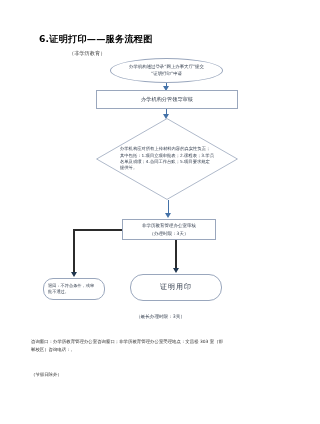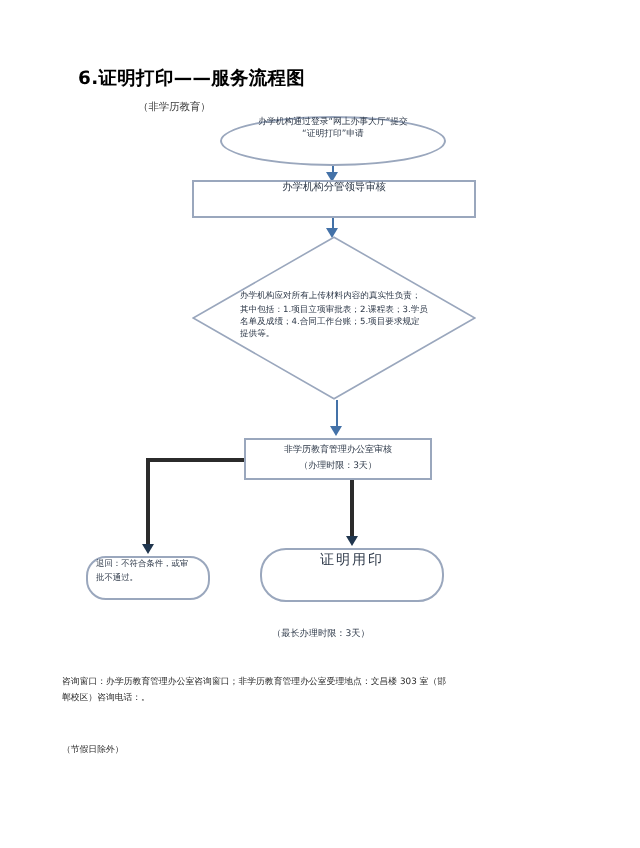--- a/index.html
+++ b/index.html
@@ -40,20 +40,21 @@
     font-size: 5.2px;
     color: #3b3b3b;
     white-space: nowrap;
   }
 
   
   .node {
     position: absolute;
     box-sizing: border-box;
     display: flex;
+    align-items: center;
     justify-content: center;
     text-align: center;
     color: #2f3a4a;
     line-height: 1.45;
   }
 
   .oval-start {
     left: 110px;
     top: 58px;
     width: 113px;

